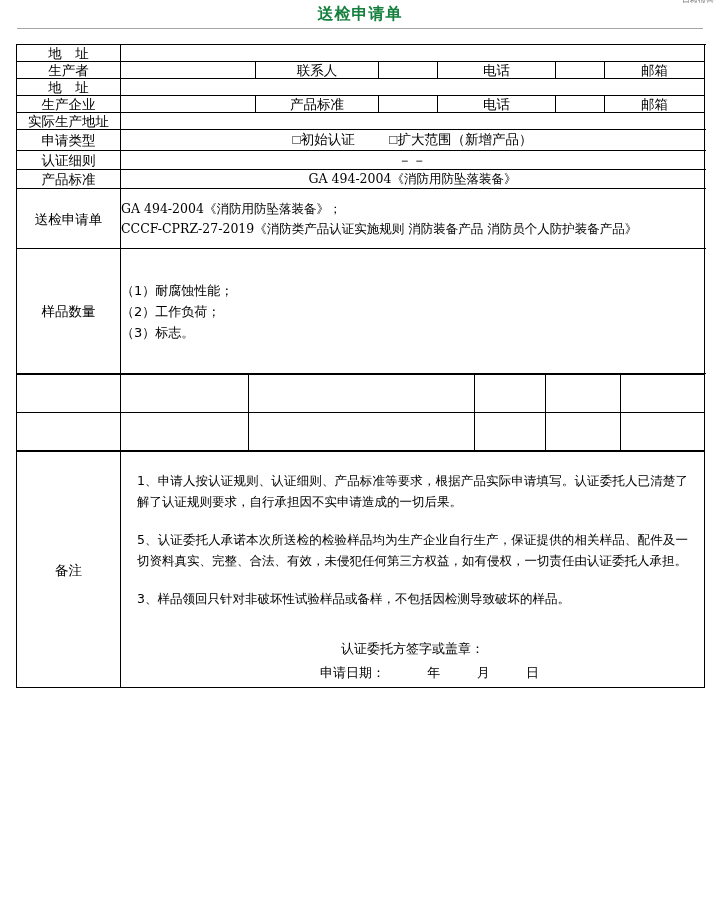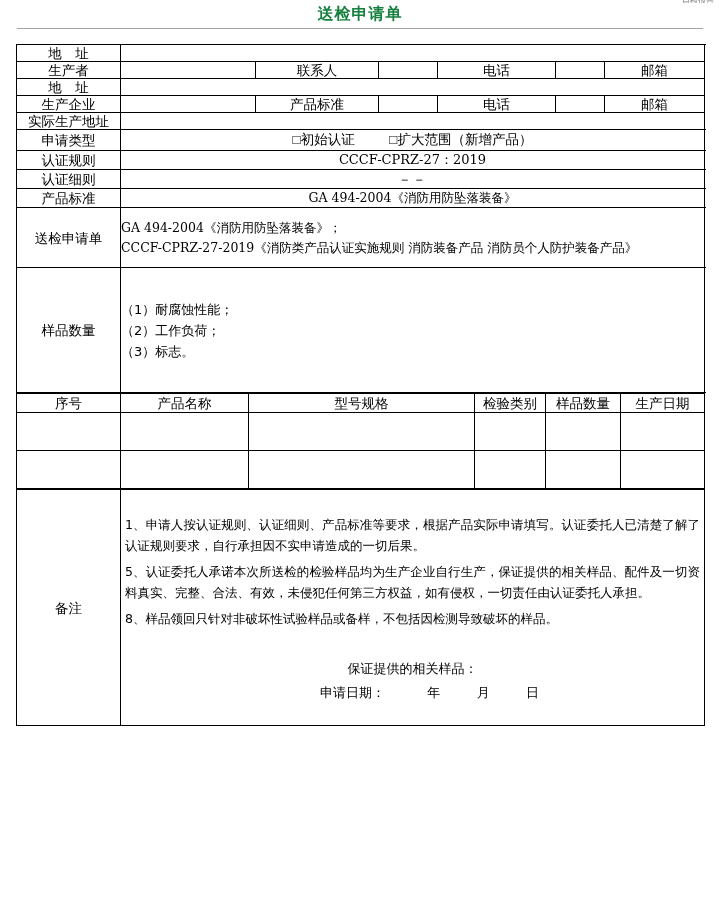--- a/index.html
+++ b/index.html
@@ -112,21 +112,21 @@
   .rowblank { height: 38px; }
 
   .remark-body {
     padding: 6px 8px 4px 8px;
     font-size: 12.5px;
     line-height: 21.5px;
     text-align: justify;
     vertical-align: top;
   }
   .remark-body p {
-    margin: 4px;
+    margin: 16px;
     text-indent: 0;
   }
   .sign-block {
     margin-top: 28px;
     text-align: center;
     font-size: 13px;
     line-height: 24px;
   }
   .sign-line2 {
     padding-left: 34px;
@@ -200,24 +200,20 @@
 
   <tr>
     <td class="lbl">申请类型</td>
     <td class="ctr" colspan="8">
       <span class="cb">□初始认证</span>
       <span class="spacer-h"></span>
       <span class="cb">□扩大范围（新增产品）</span>
     </td>
   </tr>
 
-  <tr>
-    <td class="lbl">认证规则</td>
-    <td class="ctr ctr-serif" colspan="8">CCCF-CPRZ-27：2019</td>
-  </tr>
 
   <tr>
     <td class="lbl">认证细则</td>
     <td class="ctr dash" colspan="8">－－</td>
   </tr>
 
   <tr>
     <td class="lbl">产品标准</td>
     <td class="ctr mixed" colspan="8">GA 494-2004《消防用防坠落装备》</td>
   </tr>
@@ -244,28 +240,20 @@
 <table class="form" style="margin-top:0">
   <colgroup>
     <col style="width:104px">
     <col style="width:128px">
     <col style="width:226px">
     <col style="width:71px">
     <col style="width:75px">
     <col style="width:84px">
   </colgroup>
   <tbody>
-      <tr>
-    <td class="th">序号</td>
-    <td class="th">产品名称</td>
-    <td class="th">型号规格</td>
-    <td class="th">检验类别</td>
-    <td class="th">样品数量</td>
-    <td class="th">生产日期</td>
-  </tr>
   <tr class="rowblank">
     <td></td>
     <td></td>
     <td></td>
     <td></td>
     <td></td>
     <td></td>
   </tr>
   <tr class="rowblank">
     <td></td>
@@ -282,23 +270,23 @@
   <colgroup>
     <col style="width:104px">
     <col style="width:584px">
   </colgroup>
   <tbody>
       <tr style="height:236px">
     <td class="lbl">备注</td>
     <td class="remark-body">
       <p>1、申请人按认证规则、认证细则、产品标准等要求，根据产品实际申请填写。认证委托人已清楚了解了认证规则要求，自行承担因不实申请造成的一切后果。</p>
       <p>5、认证委托人承诺本次所送检的检验样品均为生产企业自行生产，保证提供的相关样品、配件及一切资料真实、完整、合法、有效，未侵犯任何第三方权益，如有侵权，一切责任由认证委托人承担。</p>
-      <p>8、样品领回只针对非破坏性试验样品或备样，不包括因检测导致破坏的样品。</p>
+      <p>3、样品领回只针对非破坏性试验样品或备样，不包括因检测导致破坏的样品。</p>
       <div class="sign-block">
-        <div>保证提供的相关样品：</div>
+        <div>认证委托方签字或盖章：</div>
         <div class="sign-line2">
           <span>申请日期：</span>
           <span class="gap2"></span>
           <span>年</span>
           <span class="gap3"></span>
           <span>月</span>
           <span class="gap3"></span>
           <span>日</span>
         </div>
       </div>

